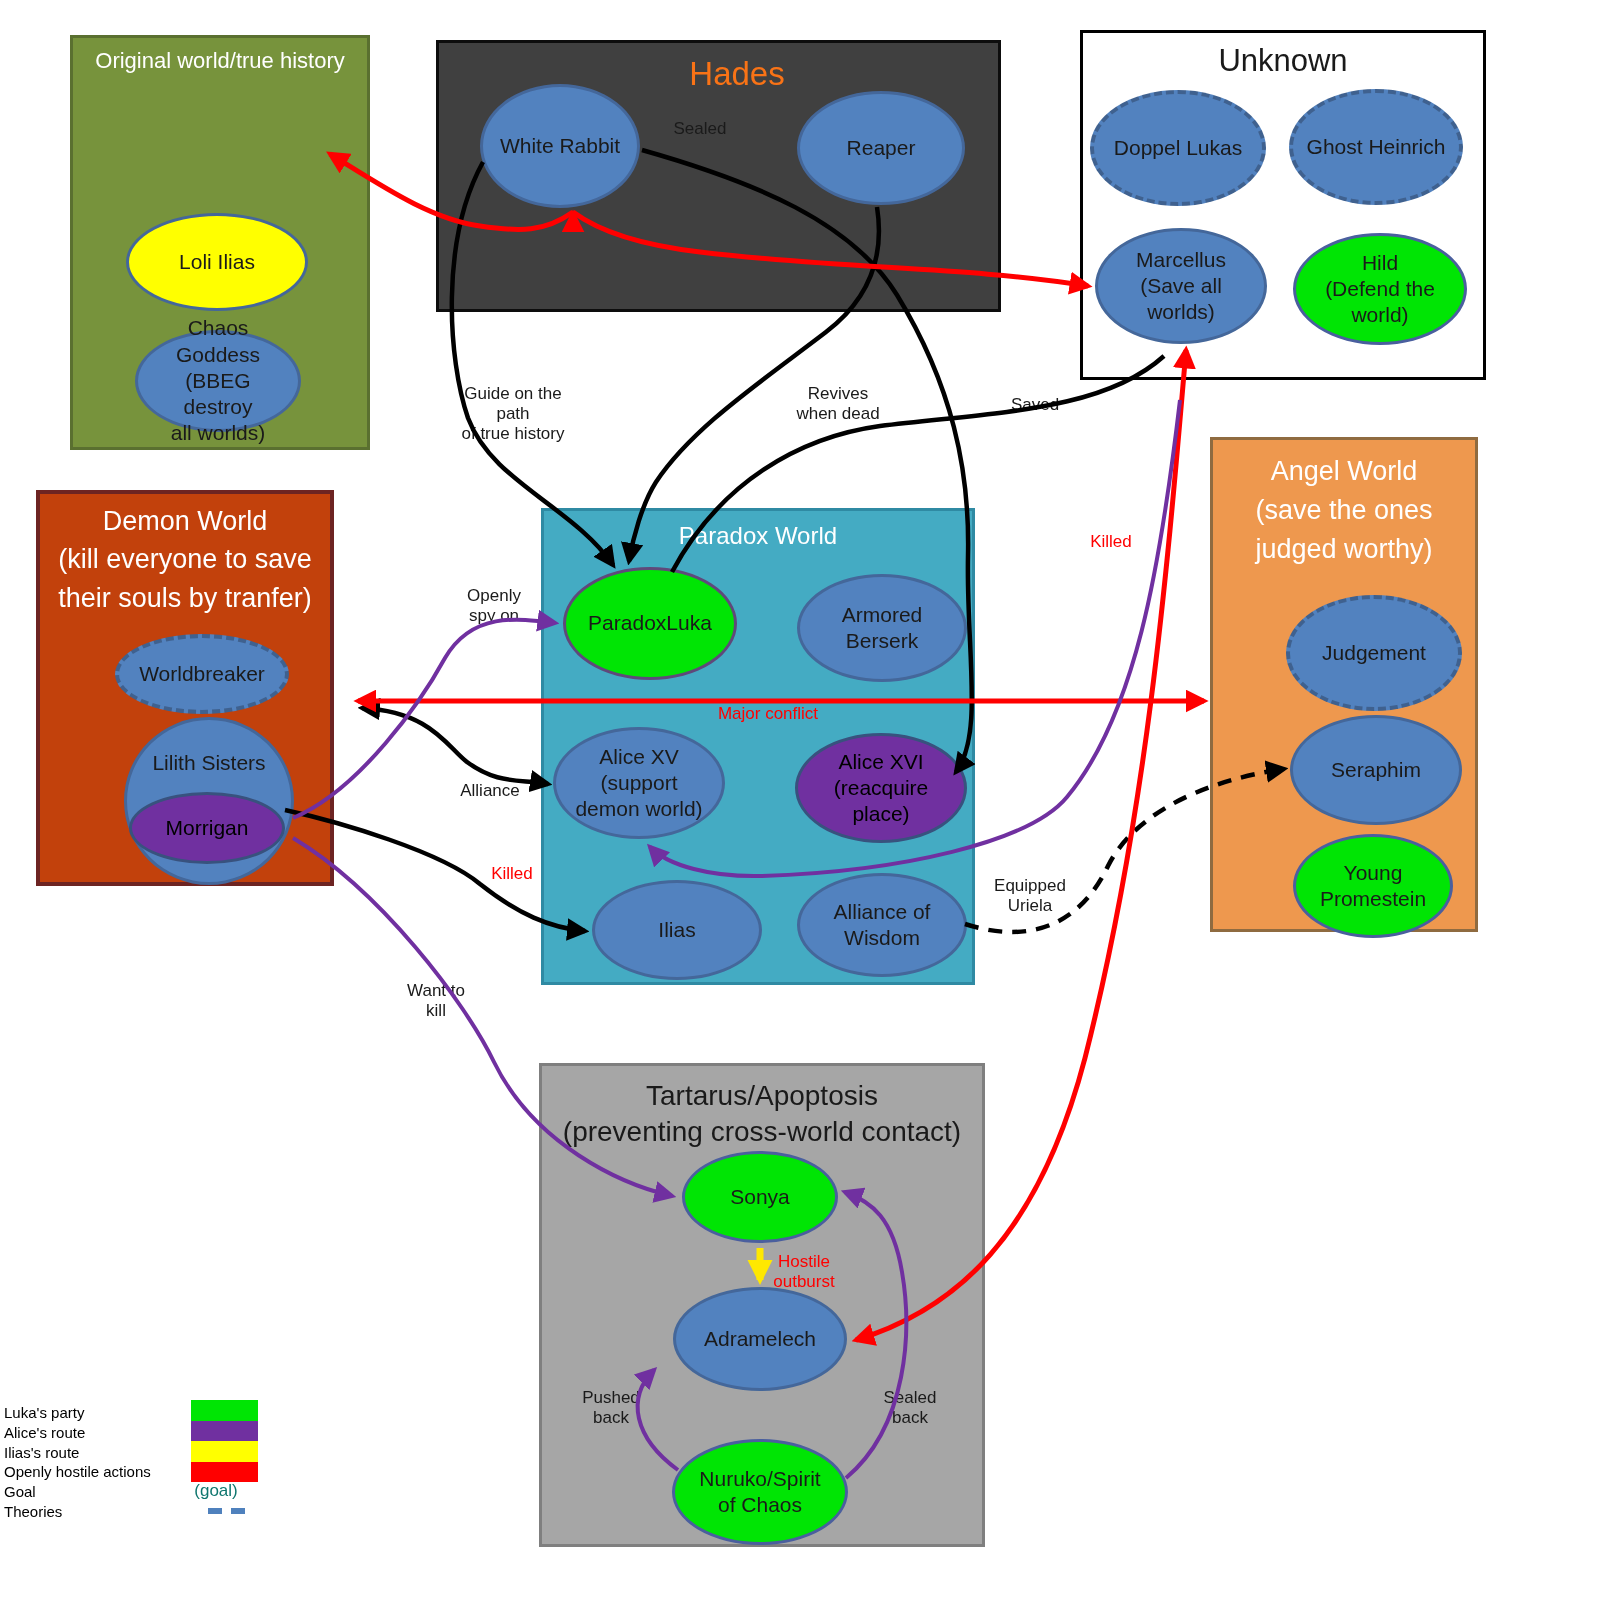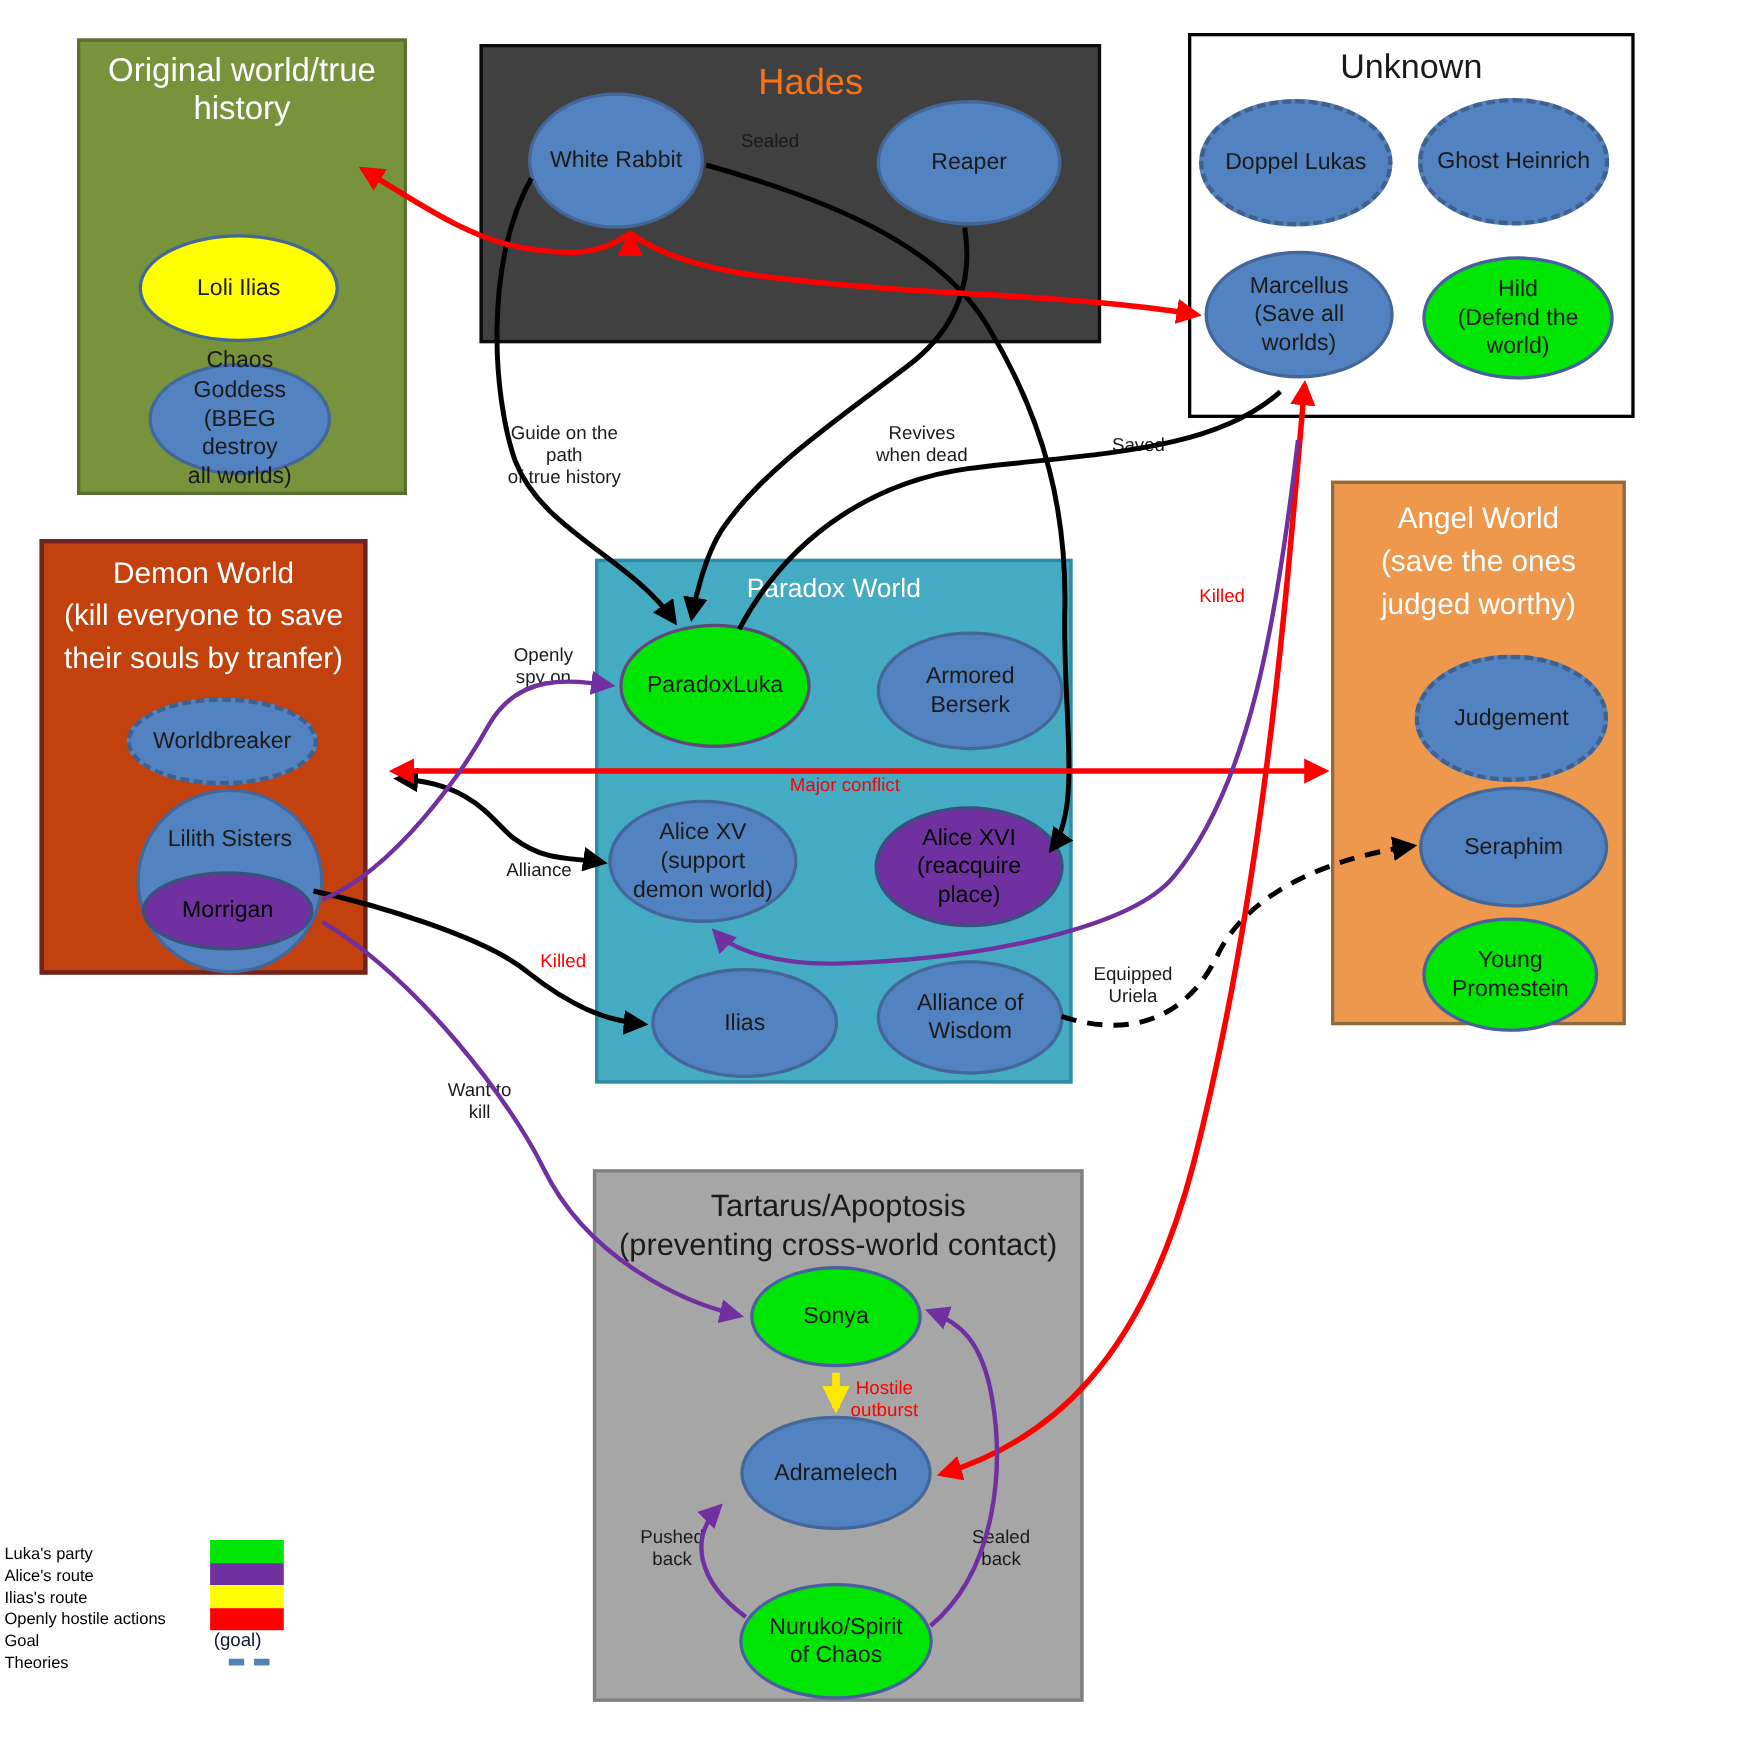--- a/index.html
+++ b/index.html
@@ -1,21 +1,21 @@
 <!DOCTYPE html>
 <html><head>
 <meta charset="utf-8">
 <style>
   html,body{margin:0;padding:0;background:#fff;}
   .canvas{position:relative;width:1601px;height:1602px;background:#ffffff;overflow:hidden;
           font-family:"Liberation Sans",sans-serif;color:#1a1a1a;}
   .box{position:absolute;box-sizing:border-box;}
   .box-title{text-align:center;white-space:pre-line;font-weight:400;}
   .b-original{left:70px;top:35px;width:300px;height:415px;background:#77933C;border:3px solid #5a7030;}
-  .b-original .box-title{color:#fff;font-size:30px;padding-top:10px;}
+  .b-original .box-title{color:#fff;font-size:22px;padding-top:10px;}
   .b-hades{left:436px;top:40px;width:565px;height:272px;background:#404040;border:3px solid #0d0d0d;}
   .b-hades .box-title{color:#f97316;font-size:33px;padding-top:12px;padding-left:37px;}
   .b-unknown{left:1080px;top:30px;width:406px;height:350px;background:#ffffff;border:3px solid #000;}
   .b-unknown .box-title{color:#1a1a1a;font-size:31px;padding-top:10px;}
   .b-demon{left:36px;top:490px;width:298px;height:396px;background:#c2410c;border:4px solid #6d2422;}
   .b-demon .box-title{color:#fff;font-size:27px;line-height:1.42;padding-top:8px;}
   .b-paradox{left:541px;top:508px;width:434px;height:477px;background:#44abc3;border:3px solid #2f8aa3;}
   .b-paradox .box-title{color:#fff;font-size:24px;padding-top:11px;}
   .b-angel{left:1210px;top:437px;width:268px;height:495px;background:#EE984E;border:3px solid #8f6b40;}
   .b-angel .box-title{color:#fff;font-size:27px;line-height:1.45;padding-top:12px;}
@@ -36,21 +36,21 @@
           white-space:pre-line;color:#1a1a1a;}
   .elabel.red{color:#ff0000;}
   .arrows{position:absolute;left:0;top:0;z-index:5;pointer-events:none;}
 
   .legend-label{position:absolute;z-index:4;font-size:15px;color:#000;}
   .swatch{position:absolute;z-index:4;}
   .sw-green{background:#00e504;}
   .sw-purple{background:#7030a0;}
   .sw-yellow{background:#ffff00;}
   .sw-red{background:#ff0000;}
-  .goal-text{position:absolute;z-index:4;font-size:17px;color:#0f172a;text-align:center;}
+  .goal-text{position:absolute;z-index:4;font-size:17px;color:#0f766e;text-align:center;}
 </style>
 </head>
 <body>
 
 <div class="canvas">
 
   <div class="box b-original">
     <div class="box-title">Original world/true history</div>
   </div>
   <div class="box b-hades">

